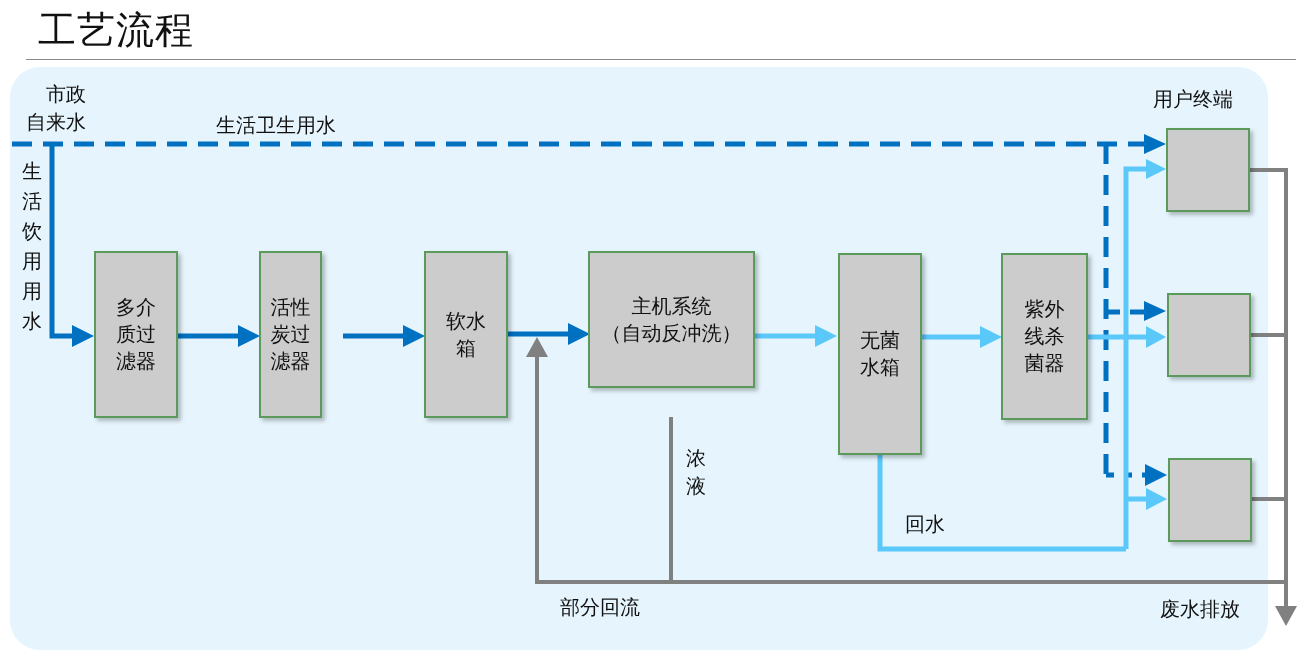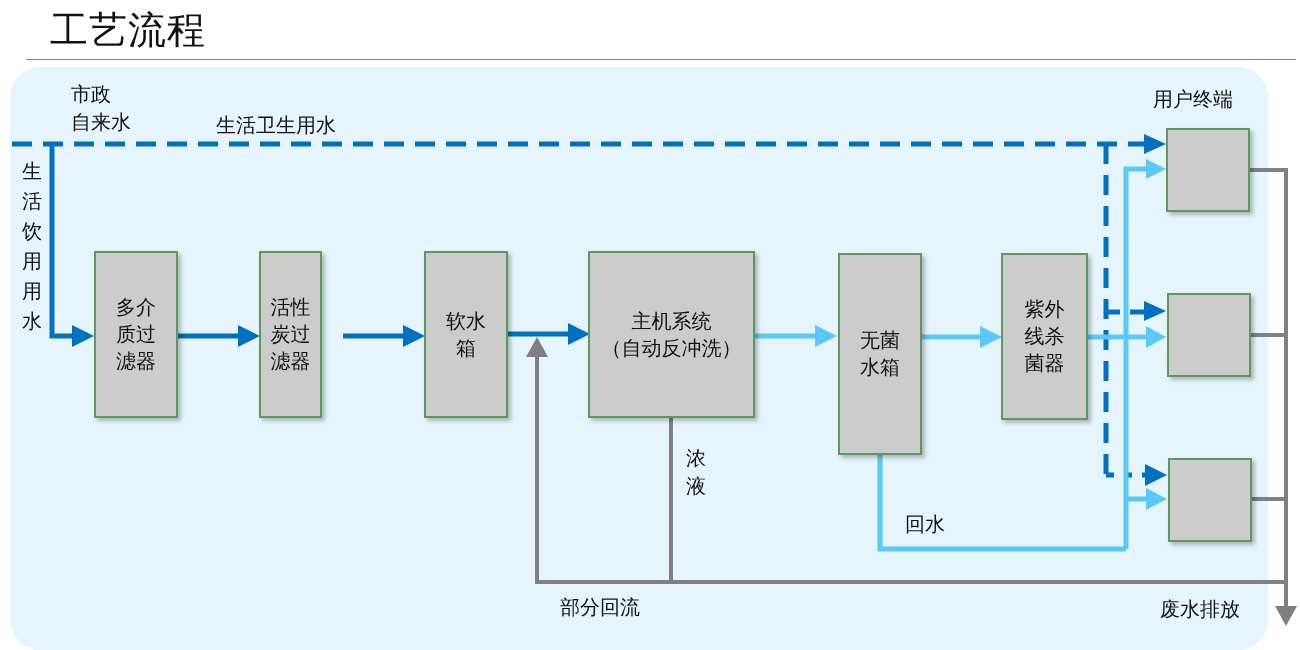--- a/index.html
+++ b/index.html
@@ -1,18 +1,18 @@
 <!DOCTYPE html>
 <html><head>
 <meta charset="utf-8">
 <style>
   html, body { margin: 0; padding: 0; background: #ffffff; }
   body { width: 1300px; height: 650px; position: relative; overflow: hidden;
          font-family: "DejaVu Serif", "Liberation Serif", serif; color: #111; }
-  .title { position: absolute; left: 38px; top: 4px; font-size: 38px; line-height: 52px; letter-spacing: 1px; margin-left: 12px; }
+  .title { position: absolute; left: 38px; top: 4px; font-size: 38px; line-height: 52px; letter-spacing: 1px; }
   .title-rule { position: absolute; left: 26px; top: 59px; width: 1270px; height: 1px; background: #8a8a8a; }
   .panel { position: absolute; left: 10px; top: 67px; width: 1258px; height: 583px;
            background: #e6f5fd; border-radius: 30px 30px 30px 30px; }
   svg.flow { position: absolute; left: 0; top: 0; }
   .box { position: absolute; background: #cccccc; border: 2px solid #5c9a5c;
          box-shadow: 3px 3px 4px rgba(0,0,0,0.25); box-sizing: border-box;
          display: flex; align-items: center; justify-content: center; text-align: center;
          font-size: 20px; line-height: 27px; white-space: pre-line; }
   .lbl { position: absolute; font-size: 20px; line-height: 26px; white-space: pre-line; }
   .vlbl { position: absolute; font-size: 20px; line-height: 30px; width: 22px; text-align: left; word-break: break-all; }
@@ -79,33 +79,33 @@
 </svg>
 
 <div class="box" style="left:94px;top:251px;width:84px;height:167px;">多介
 质过
 滤器</div>
 <div class="box" style="left:259px;top:251px;width:63px;height:167px;">活性
 炭过
 滤器</div>
 <div class="box" style="left:424px;top:251px;width:84px;height:167px;">软水
 箱</div>
-<div class="box" style="left:588px;top:251px;width:167px;height:167px;">主机系统
+<div class="box" style="left:588px;top:251px;width:167px;height:137px;">主机系统
 （自动反冲洗）</div>
 <div class="box" style="left:838px;top:253px;width:84px;height:202px;">无菌
 水箱</div>
 <div class="box" style="left:1001px;top:253px;width:87px;height:167px;">紫外
 线杀
 菌器</div>
 
 <div class="box" style="left:1166px;top:128px;width:84px;height:84px;"></div>
 <div class="box" style="left:1167px;top:293px;width:84px;height:84px;"></div>
 <div class="box" style="left:1168px;top:458px;width:84px;height:84px;"></div>
 
-<div class="lbl" style="left:26px;top:80px;text-align:left;line-height:28px;margin-left:45px;">市政
+<div class="lbl" style="left:26px;top:80px;text-align:right;line-height:28px;">市政
 自来水</div>
 <div class="lbl" style="left:216px;top:112px;">生活卫生用水</div>
 <div class="vlbl" style="left:22px;top:156px;">生活饮用用水</div>
 <div class="lbl" style="left:1153px;top:86px;">用户终端</div>
 <div class="lbl" style="left:686px;top:444px;line-height:28px;">浓
 液</div>
 <div class="lbl" style="left:905px;top:511px;">回水</div>
 <div class="lbl" style="left:560px;top:594px;">部分回流</div>
 <div class="lbl" style="left:1160px;top:596px;">废水排放</div>
 

